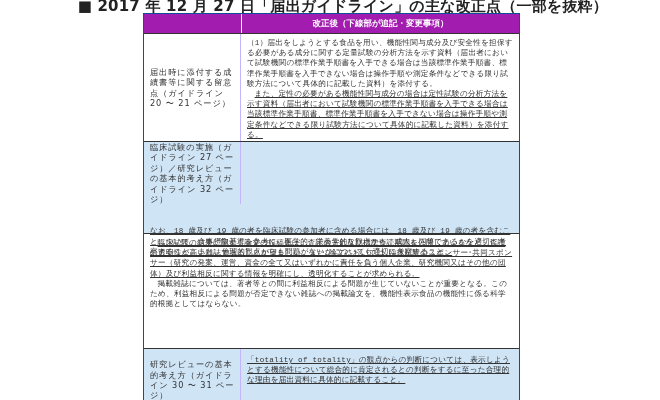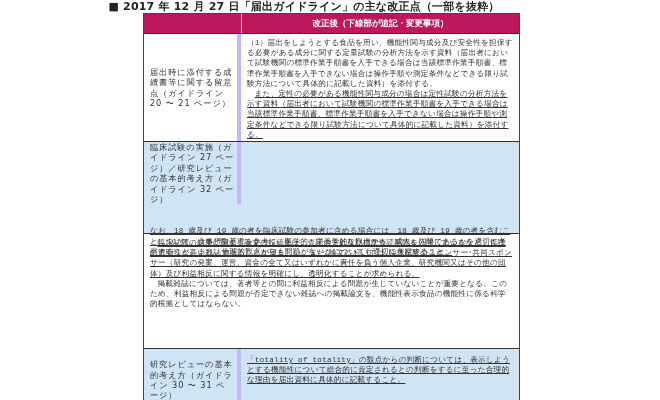--- a/index.html
+++ b/index.html
@@ -5,45 +5,45 @@
   html, body { margin: 0; padding: 0; }
   body {
     width: 660px; height: 400px; overflow: hidden;
     background: #ffffff;
     font-family: "DejaVu Sans", "Liberation Sans", sans-serif;
     color: #2a2a2a;
     position: relative;
   }
   .title {
     position: absolute; left: 0; top: 1px; width: 608px;
-    text-align: center;
-    font-size: 11px; line-height: 11px; font-weight: bold;
+    text-align: right;
+    font-size: 15px; line-height: 11px; font-weight: bold;
     color: #222;
     letter-spacing: 0.2px;
   }
   .table {
     position: absolute; left: 143px; top: 13px; width: 375px;
     border-left: 1px solid #444;
     border-right: 1px solid #444;
   }
   .hdr {
     display: flex; height: 19px;
-    background: #be185d;
+    background: #a21caf;
     border-top: 1px solid #0a4f98;
   }
   .hdr .c1 { width: 97px; border-right: 1px solid #ffffff; }
   .hdr .c2 {
     flex: 1; color: #ffffff; text-align: center;
     font-size: 8.5px; line-height: 19px; font-weight: bold;
   }
   .row { display: flex; border-top: 1.5px solid #333; }
   .row.blue { background: #cfe4f5; }
   .row .left {
     width: 97px; box-sizing: border-box;
-    border-right: 4px solid #c4b5fd;
+    border-right: 1px solid #c4b5fd;
     padding: 0 3px 0 6px;
     font-size: 8.2px; line-height: 10.4px; letter-spacing: 0.9px;
     color: #333;
     display: flex; align-items: center;
   }
   .row .right {
     flex: 1; box-sizing: border-box;
     padding: 4px 6px 4px 6px;
     font-size: 7.6px; line-height: 10.2px; letter-spacing: 0.25px;
     color: #333;

